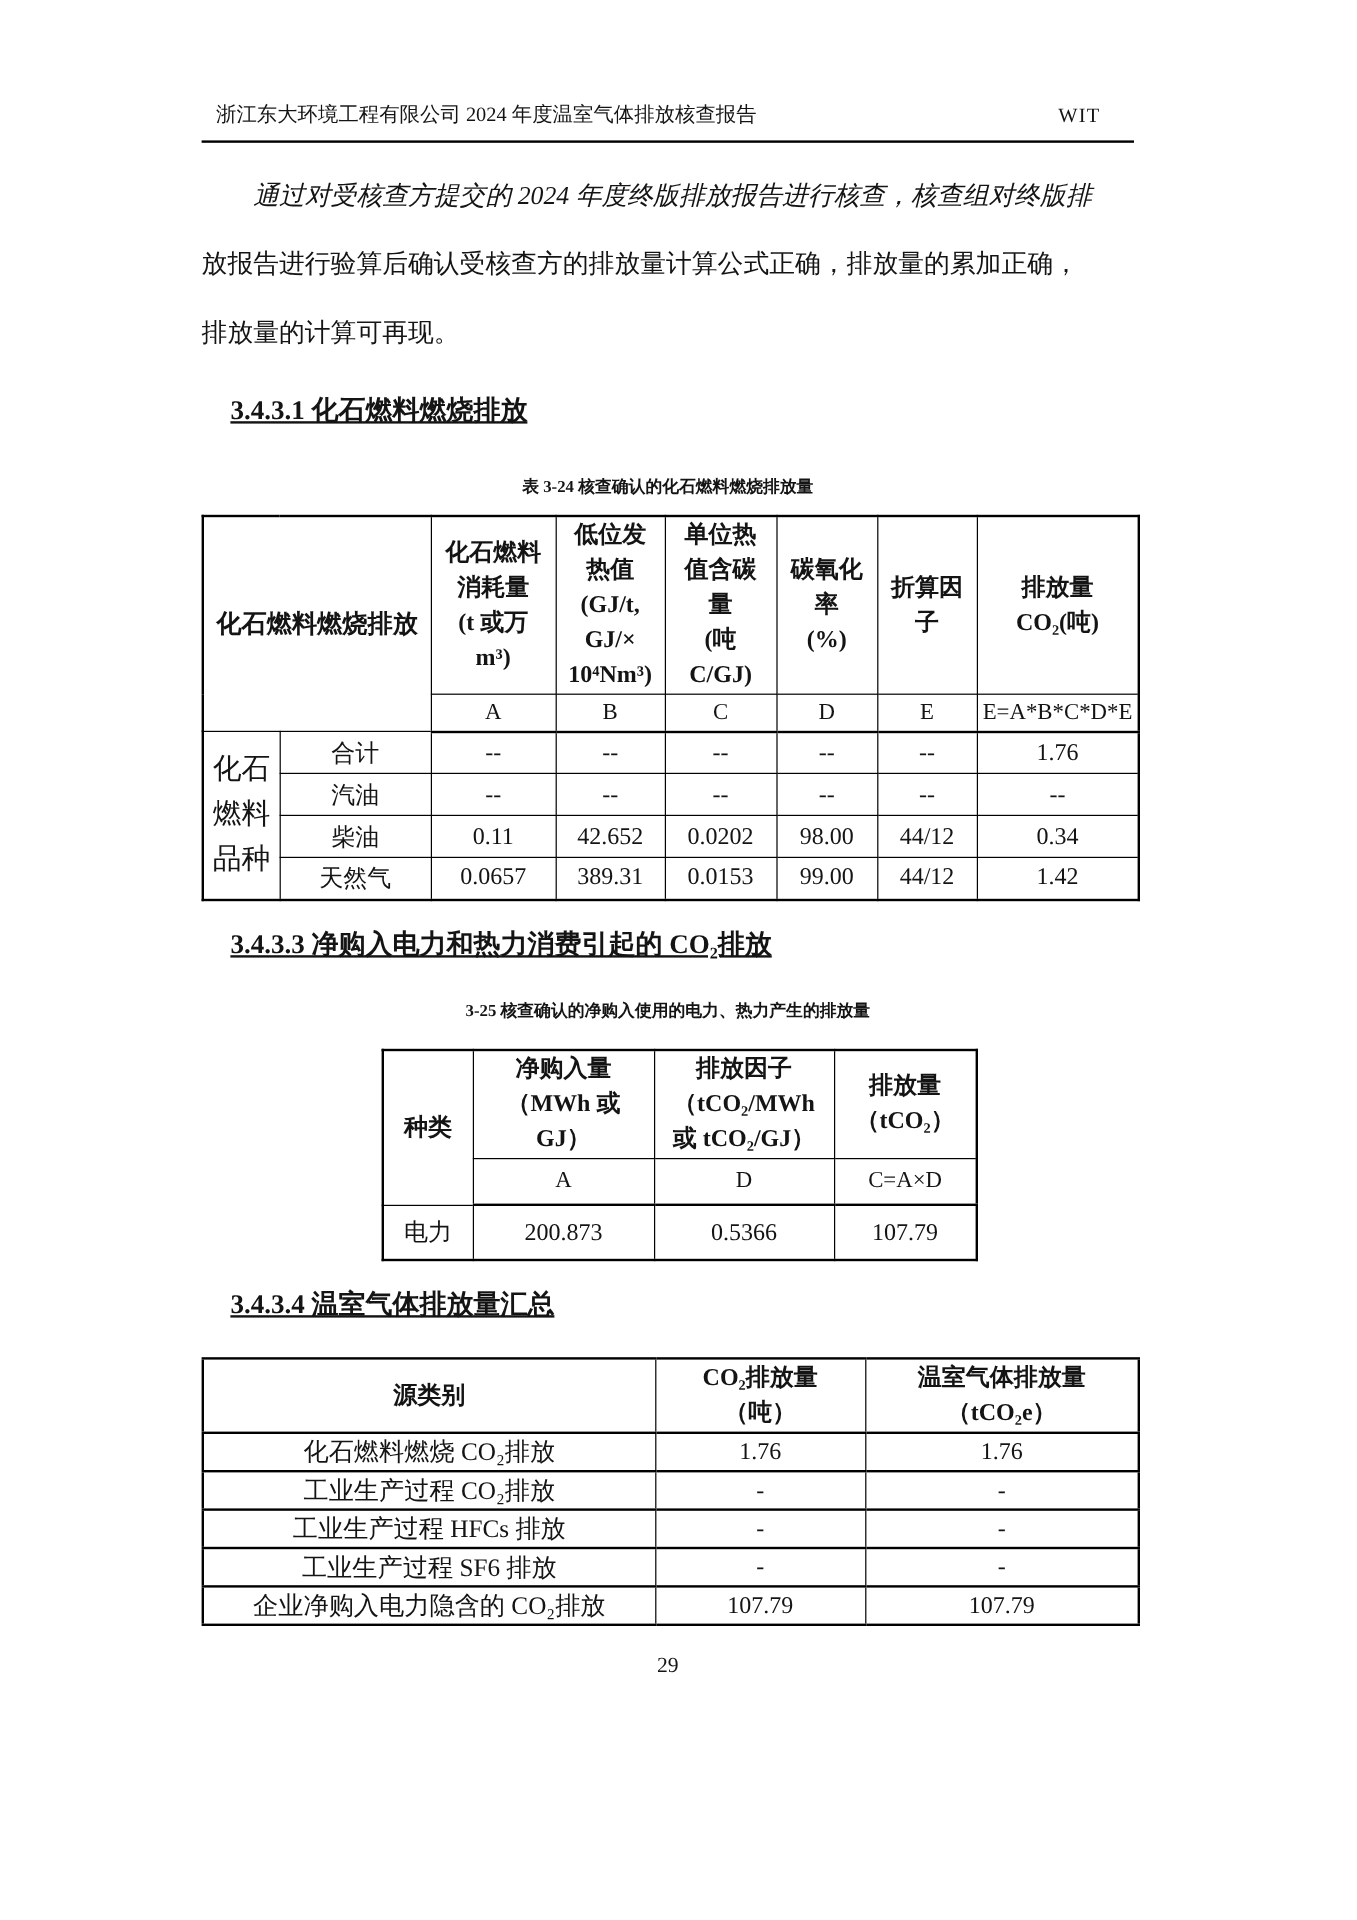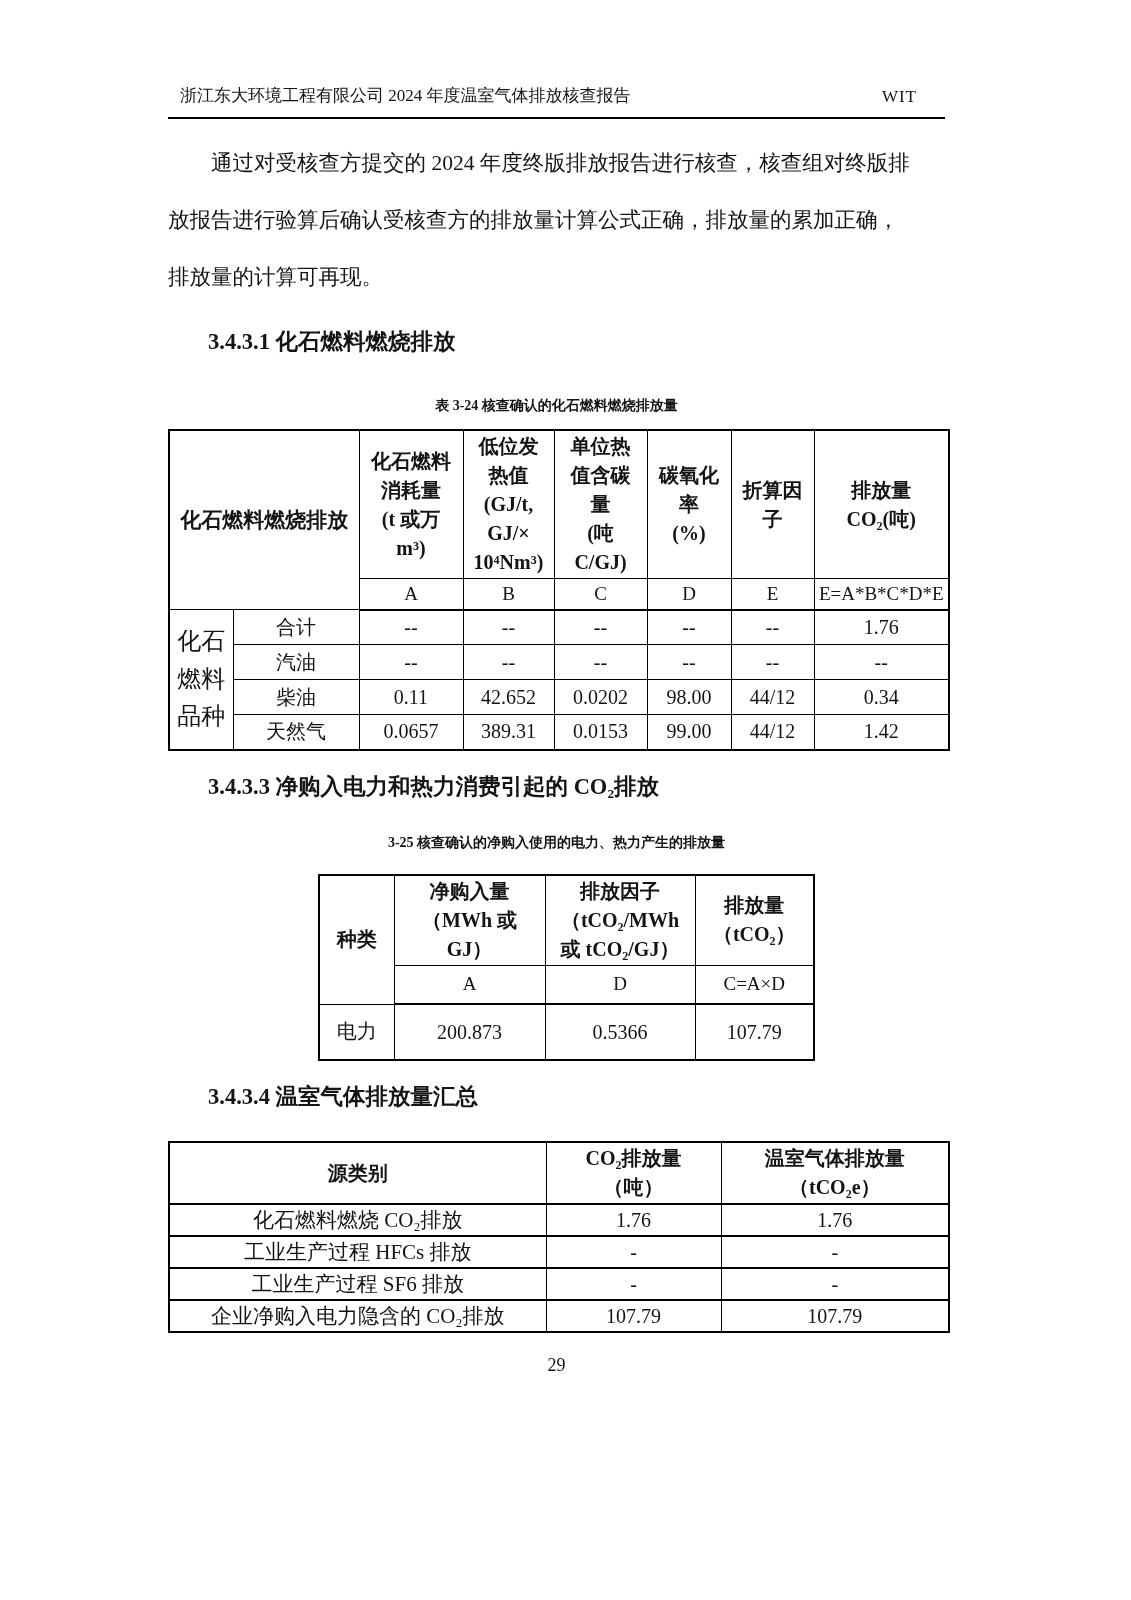--- a/index.html
+++ b/index.html
@@ -10,25 +10,25 @@
     padding:84px 186px 0 168px; position:relative;
   }
   
   .hdr {
     display:flex; justify-content:space-between; align-items:flex-end;
     font-size:17px; padding:0 0 10px 12px; border-bottom:2px solid #000;gap:39px;
   }
   .hdr .mark { letter-spacing:1px; padding-right:28px; }
   
   .h2 { font-weight:bold; font-size:23px; margin:27px 0 0 40px; }
-  .h3 { font-weight:bold; font-size:22.5px; margin:20px 0 0 40px; }
+  .h3 { font-weight:bold; font-size:22.5px; margin:20px 0 0 24px;text-decoration:underline; }
   
   .para { margin-top:16px; font-size:21.5px; }
   .pline { line-height:57px; white-space:nowrap; }
-  .pline.indent { text-indent:2em; }
+  .pline.indent { text-indent:2em;font-style:italic; }
   
   .cap { text-align:center; font-weight:bold; font-size:14px; }
   .cap24 { margin-top:40px; }
   .cap25 { margin-top:32px; }
   .cap26 { margin-top:33px; }
   
   table { border-collapse:collapse; table-layout:fixed; border:2px solid #000; }
   td { border:1px solid #000; text-align:center; vertical-align:middle;
        overflow:hidden; padding:1px 2px; }
   .hd { font-weight:bold; white-space:pre-line; font-size:20px; line-height:1.45; }
@@ -39,21 +39,21 @@
   .t24 tr.trh2 { height:31px; }
   .t24 tr.trd  { height:35px; }
   .t24 .corner { font-size:21px; font-weight:bold; }
   .t24 .formula td { font-size:19px; border-bottom:2px solid #000; }
   .t24 .group { white-space:pre-line; font-size:24px; line-height:1.55; }
   .t24 .flabel { font-size:20px;margin-left:22px; }
   
   .t25 { width:495px; margin:22px 0 0 150px; }
   .t25 tr.trh1 { height:88px; }
   .t25 tr.trh2 { height:39px; }
-  .t25 tr.trd  { height:56px; }
+  .t25 tr.trd  { height:46px; }
   .t25 .corner { font-weight:bold; font-size:20px; }
   .t25 .formula td { font-size:19px; border-bottom:2px solid #000; }
   
   .t26 { width:780px; margin-top:29px; }
   .t26 td { border-top:2px solid #000; border-bottom:2px solid #000; }
   .t26 tr.trh { height:60px; }
   .t26 tr.trd { height:17px; }
   .t26 .slabel { font-size:21px; }
   
   .pageno { text-align:center; font-size:18px; margin-top:22px; }
@@ -218,20 +218,25 @@
 （吨）</td>
       <td class="hd">温室气体排放量
 （tCO₂e）</td>
     </tr>
     <tr class="trd">
       <td class="slabel">化石燃料燃烧 CO₂排放</td>
       <td class="val">1.76</td>
       <td class="val">1.76</td>
     </tr>
     <tr class="trd">
+      <td class="slabel">工业生产过程 CO₂排放</td>
+      <td class="val">-</td>
+      <td class="val">-</td>
+    </tr>
+    <tr class="trd">
       <td class="slabel">工业生产过程 HFCs 排放</td>
       <td class="val">-</td>
       <td class="val">-</td>
     </tr>
     <tr class="trd">
       <td class="slabel">工业生产过程 SF6 排放</td>
       <td class="val">-</td>
       <td class="val">-</td>
     </tr>
     <tr class="trd">

